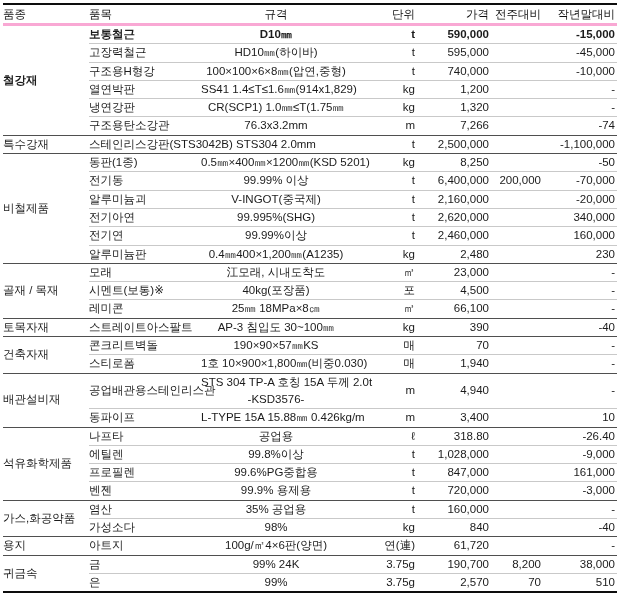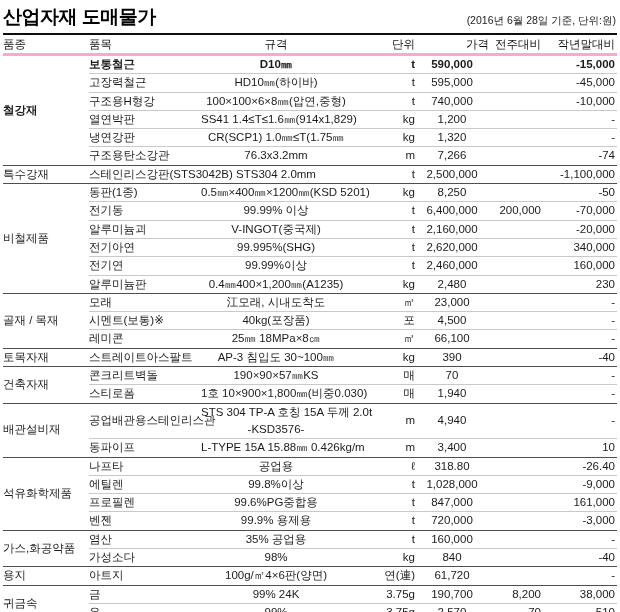--- a/index.html
+++ b/index.html
@@ -17,36 +17,32 @@
            white-space:nowrap; vertical-align:middle; }
   thead th { border-bottom:3px solid #f9a8d4; text-align:left; color:#111; line-height:18px; }
   td { border-top:1px solid #c9c9c9; }
   tr.group-start td { border-top:1px solid #4f4f4f; }
   tr.first-row td { border-top:none;font-weight:bold; }
 
   .c0 { width:86px;  text-align:left; }
   .c1 { width:112px; text-align:left;margin-left:44px; }
   .c2 { width:150px; text-align:center; }
   .c3 { width:64px;  text-align:right; }
-  .c4 { width:74px;  text-align:center; }
+  .c4 { width:74px;  text-align:right; }
   .c5 { width:52px;  text-align:right; }
   .c6 { width:76px;  text-align:right; padding-right:2px; }
   th.c3, th.c4, th.c5, th.c6 { text-align:right; }
   th.c6 { padding-right:2px; }
   td.cat { vertical-align:middle; }
   td.spec div { line-height:17.3px; }
 </style>
 </head>
 <body>
 
 <div class="page">
-  <div class="masthead">
-    <div class="title">산업자재 도매물가</div>
-    <div class="date-note">(2016년 6월 28일 기준, 단위:원)</div>
-  </div>
 
   <table class="price-table">
     <thead>
       <tr>
           <th class="c0">품종</th>
           <th class="c1">품목</th>
           <th class="c2">규격</th>
           <th class="c3">단위</th>
           <th class="c4">가격</th>
           <th class="c5">전주대비</th>

